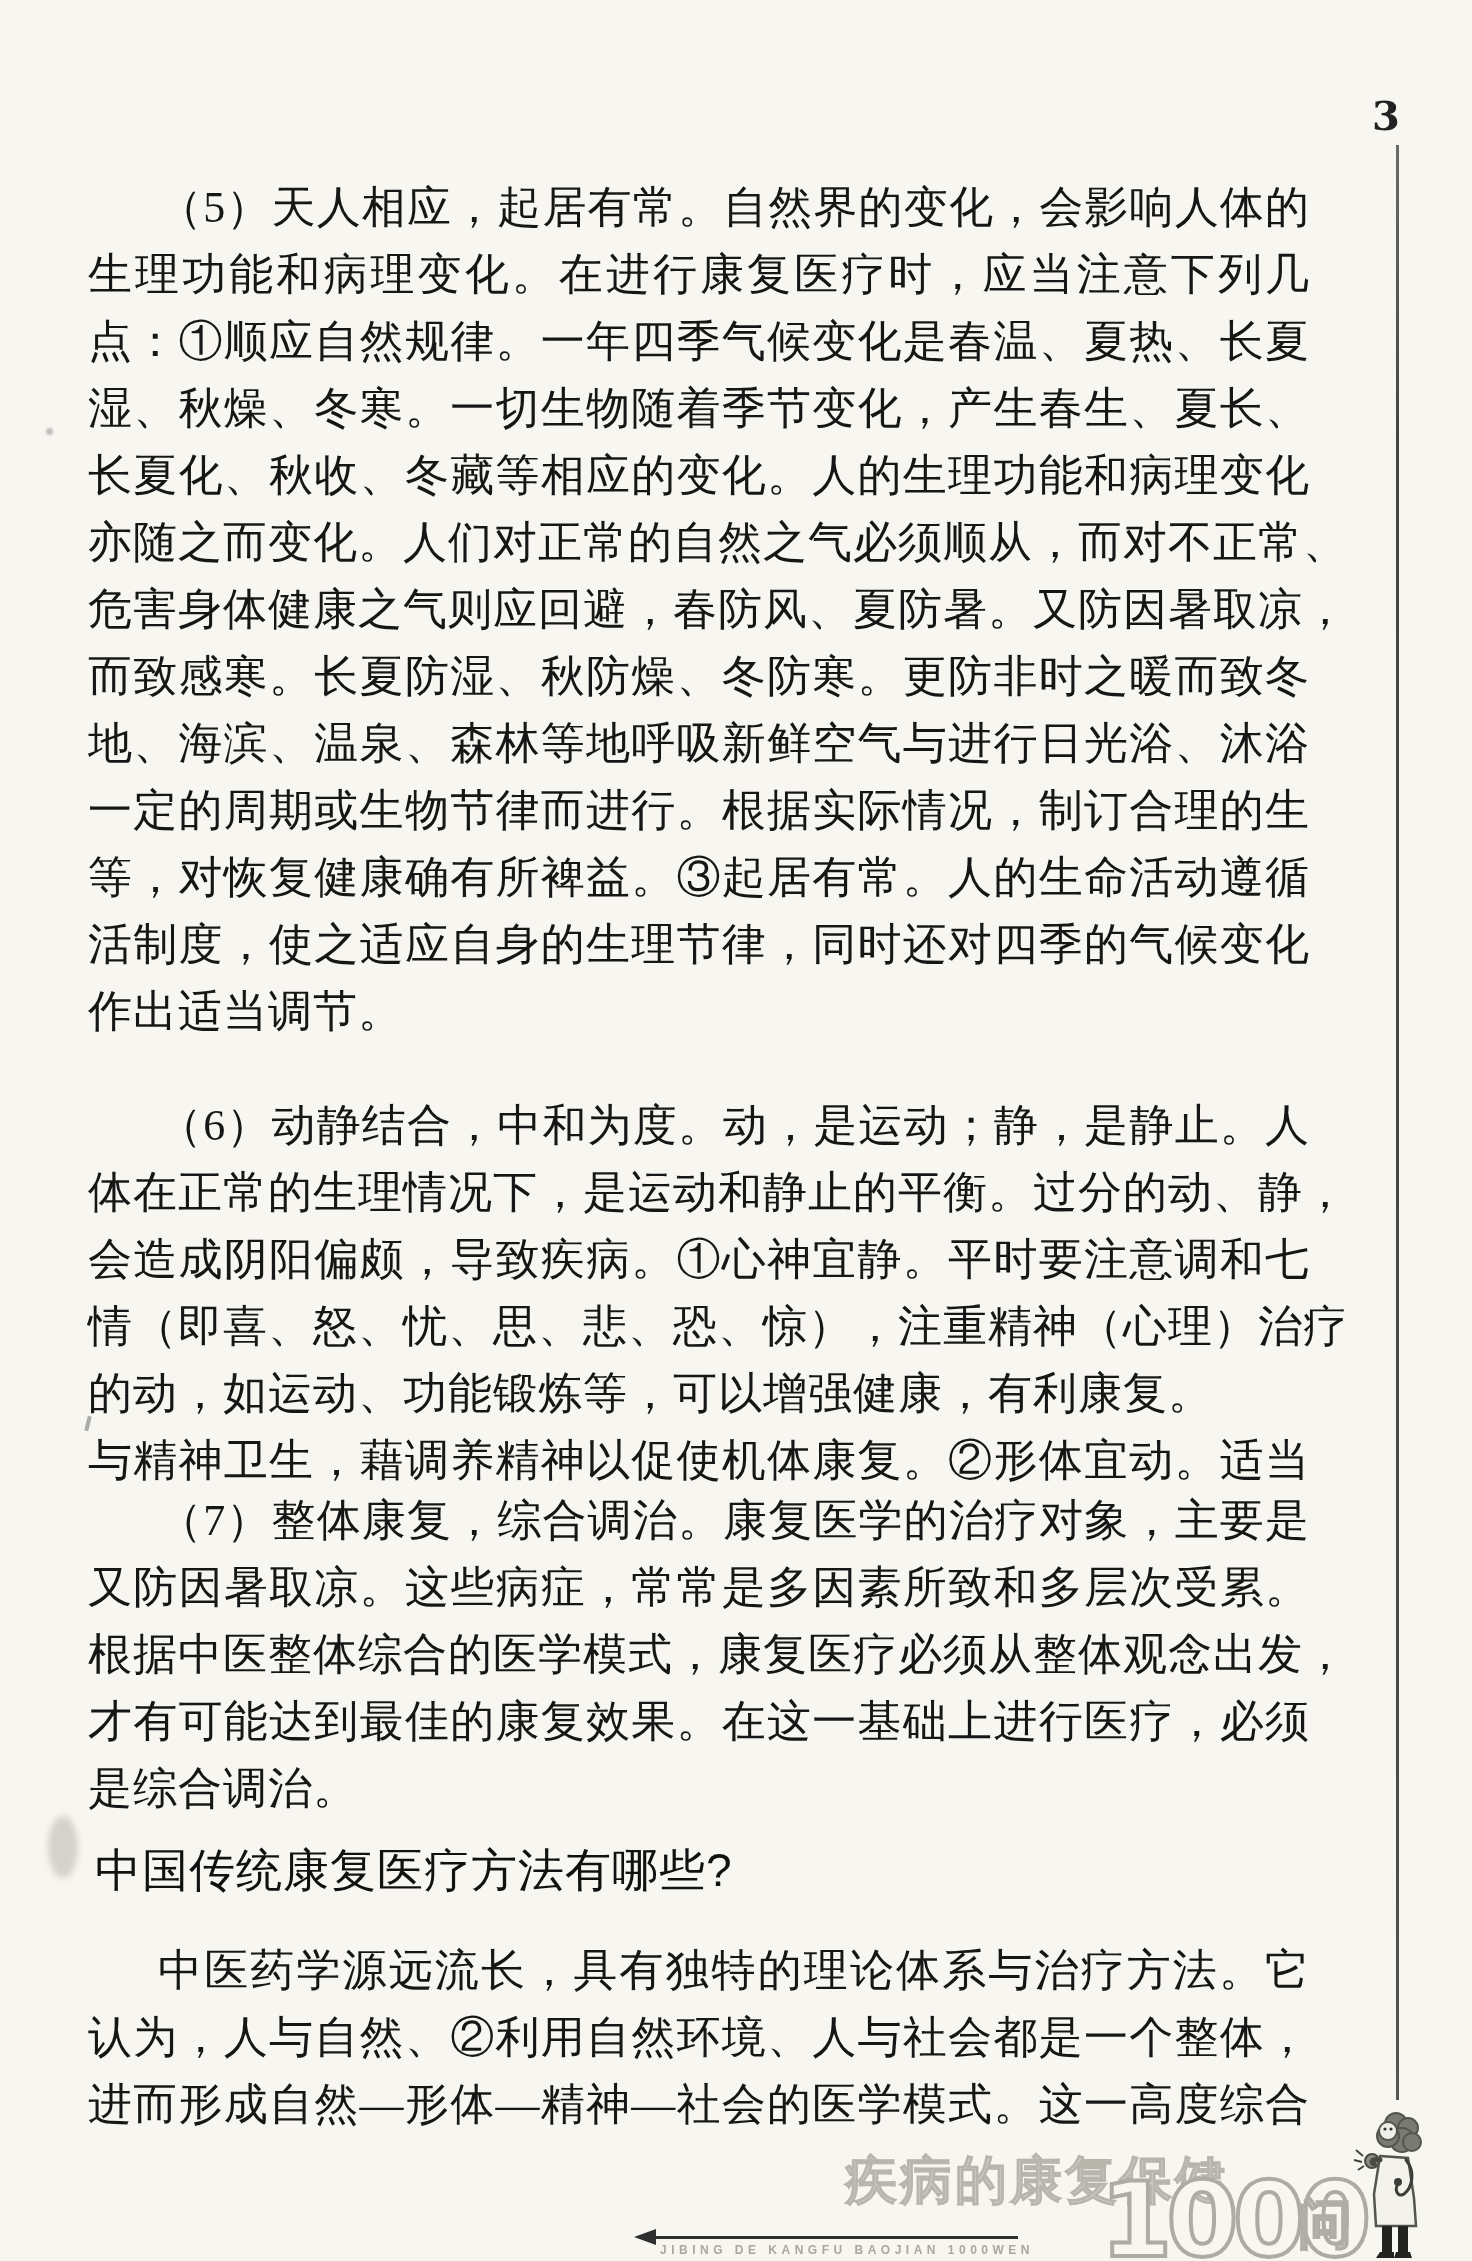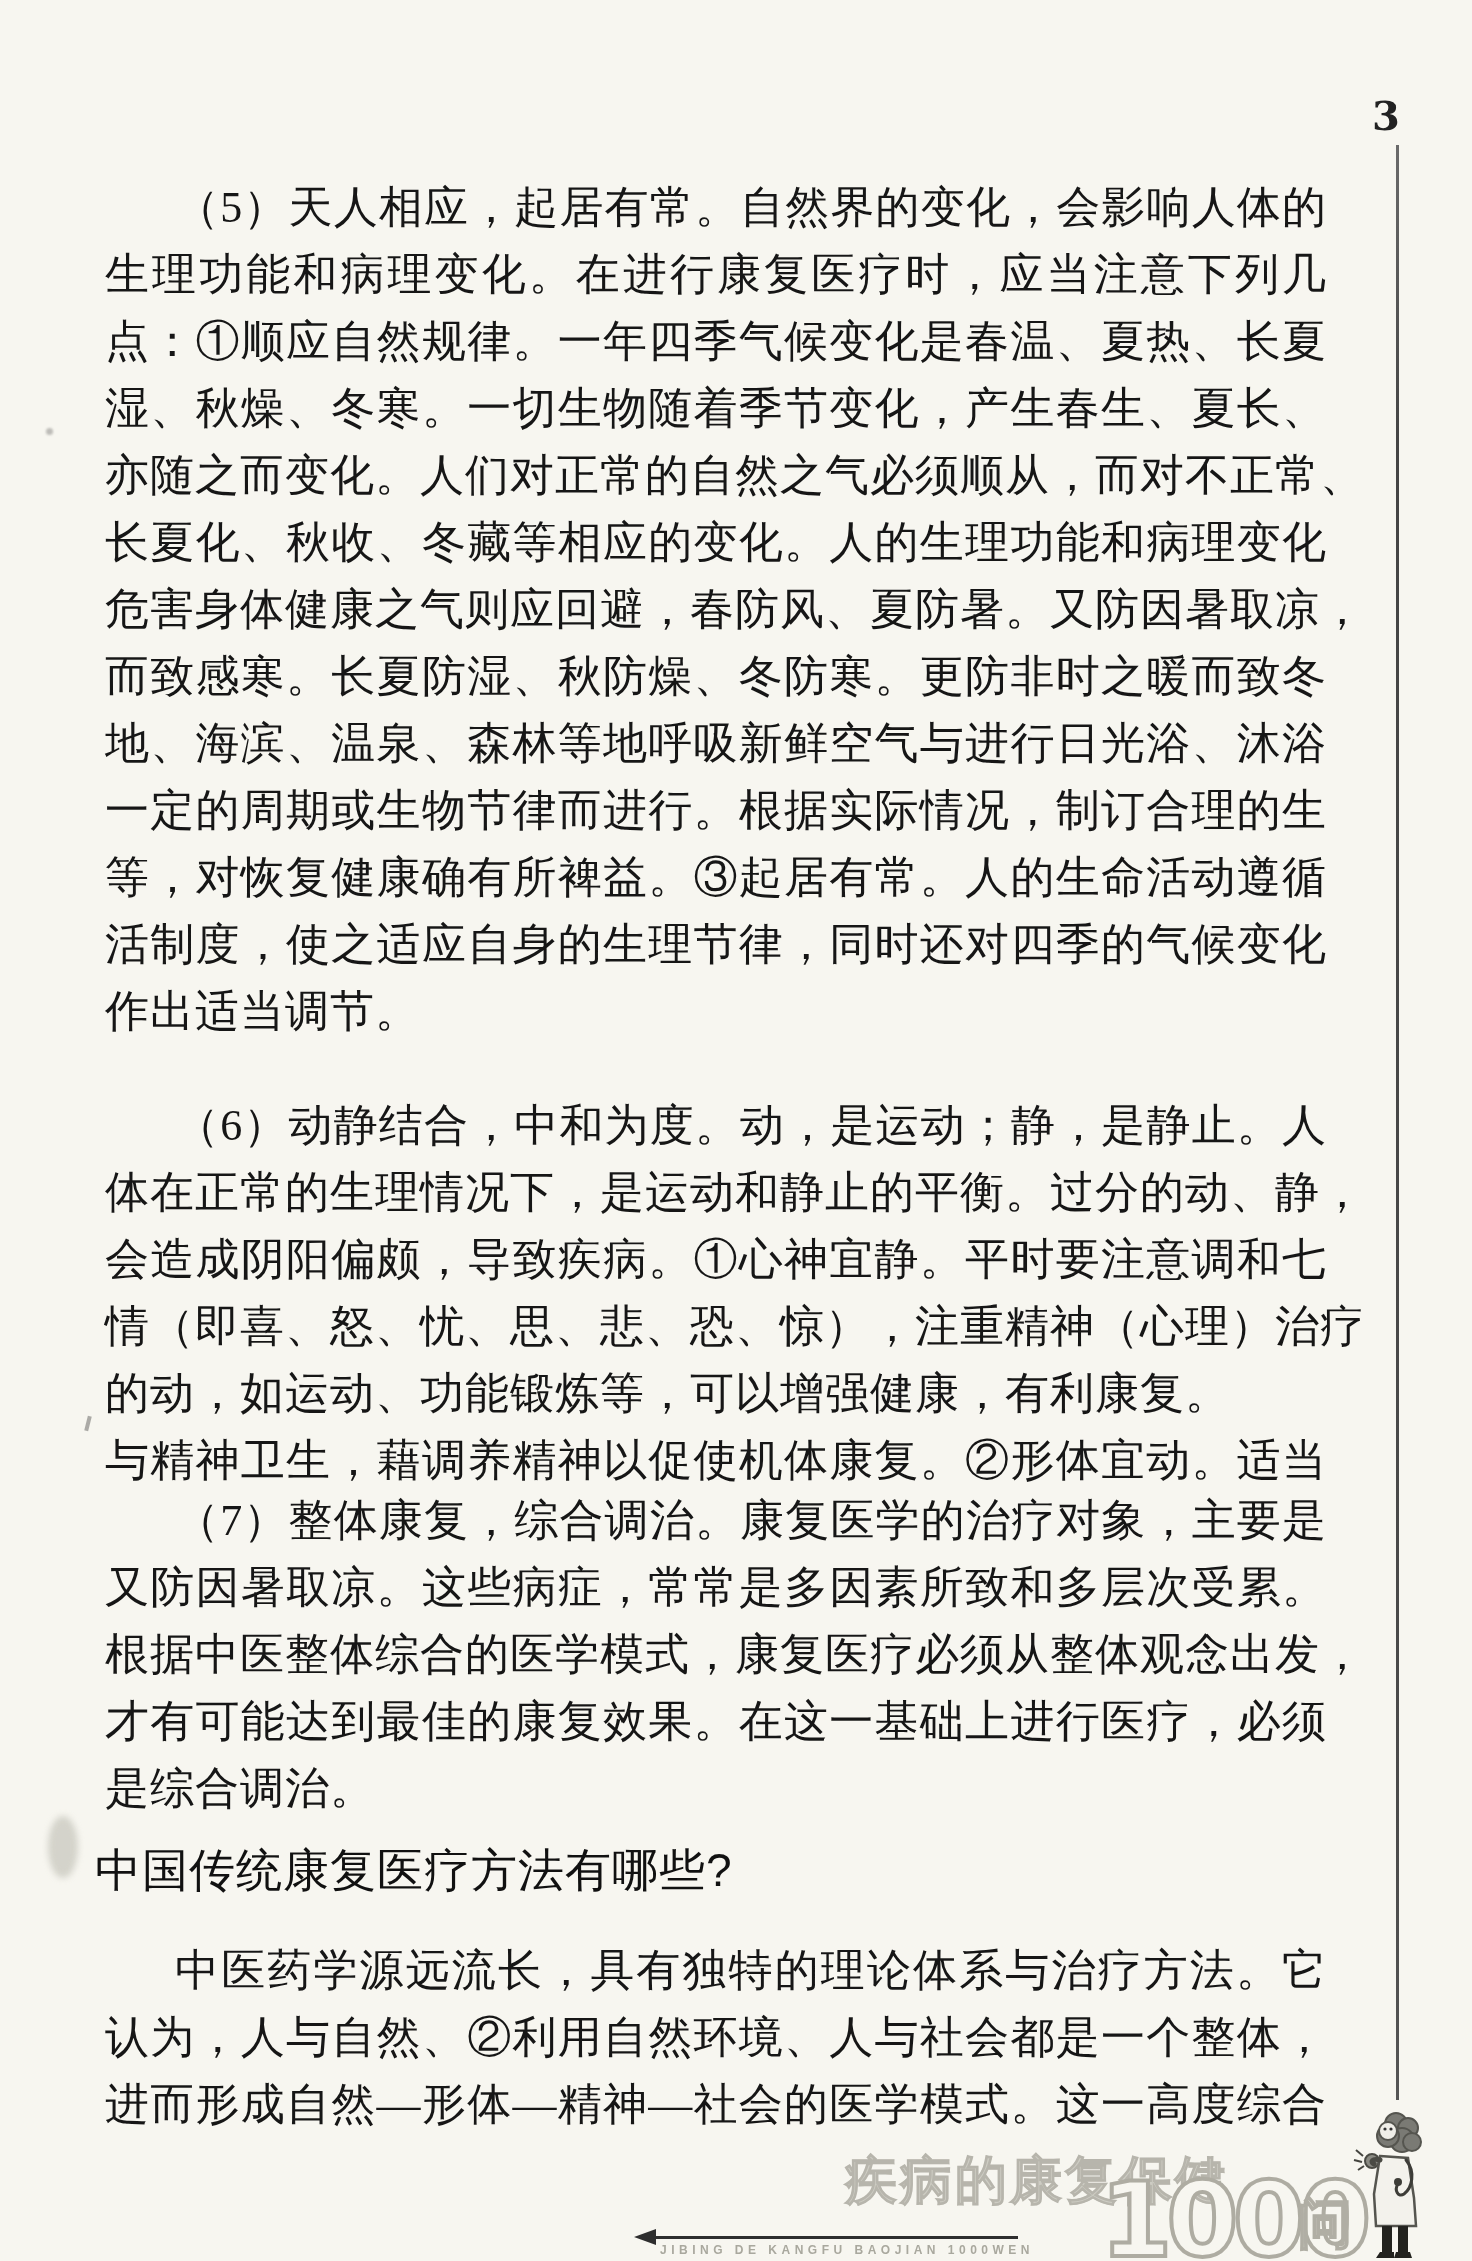--- a/index.html
+++ b/index.html
@@ -5,21 +5,21 @@
   html,body{margin:0;padding:0;background:#e8e7e2;}
   .page{
     position:relative;
     width:1472px;height:2261px;
     background:#f7f6f0;
     overflow:hidden;
     font-family:"Liberation Serif","DejaVu Serif",serif;
     color:#161616;
   }
   
-  .para{position:absolute;left:105px;width:1222px;}
+  .para{position:absolute;left:88px;width:1222px;}
   .line{
     width:1222px;
     height:67px;
     line-height:67px;
     font-size:44px;
     letter-spacing:1px;
     text-align:justify;
     text-align-last:justify;
     white-space:nowrap;
     overflow:visible;
@@ -105,22 +105,22 @@
 <div class="page">
 
   <div class="pagenum">3</div>
   <div class="vrule"></div>
 
   <div class="para" style="top:174px">
     <div class="line ind">（5）天人相应，起居有常。自然界的变化，会影响人体的</div>
     <div class="line">生理功能和病理变化。在进行康复医疗时，应当注意下列几</div>
     <div class="line">点：①顺应自然规律。一年四季气候变化是春温、夏热、长夏</div>
     <div class="line">湿、秋燥、冬寒。一切生物随着季节变化，产生春生、夏长、</div>
+    <div class="line">长夏化、秋收、冬藏等相应的变化。人的生理功能和病理变化</div>
     <div class="line">亦随之而变化。人们对正常的自然之气必须顺从，而对不正常、</div>
-    <div class="line">长夏化、秋收、冬藏等相应的变化。人的生理功能和病理变化</div>
     <div class="line">危害身体健康之气则应回避，春防风、夏防暑。又防因暑取凉，</div>
     <div class="line">而致感寒。长夏防湿、秋防燥、冬防寒。更防非时之暖而致冬</div>
     <div class="line">地、海滨、温泉、森林等地呼吸新鲜空气与进行日光浴、沐浴</div>
     <div class="line">一定的周期或生物节律而进行。根据实际情况，制订合理的生</div>
     <div class="line">等，对恢复健康确有所裨益。③起居有常。人的生命活动遵循</div>
     <div class="line">活制度，使之适应自身的生理节律，同时还对四季的气候变化</div>
     <div class="line end">作出适当调节。</div>
   </div>
 
   <div class="para" style="top:1092px">

